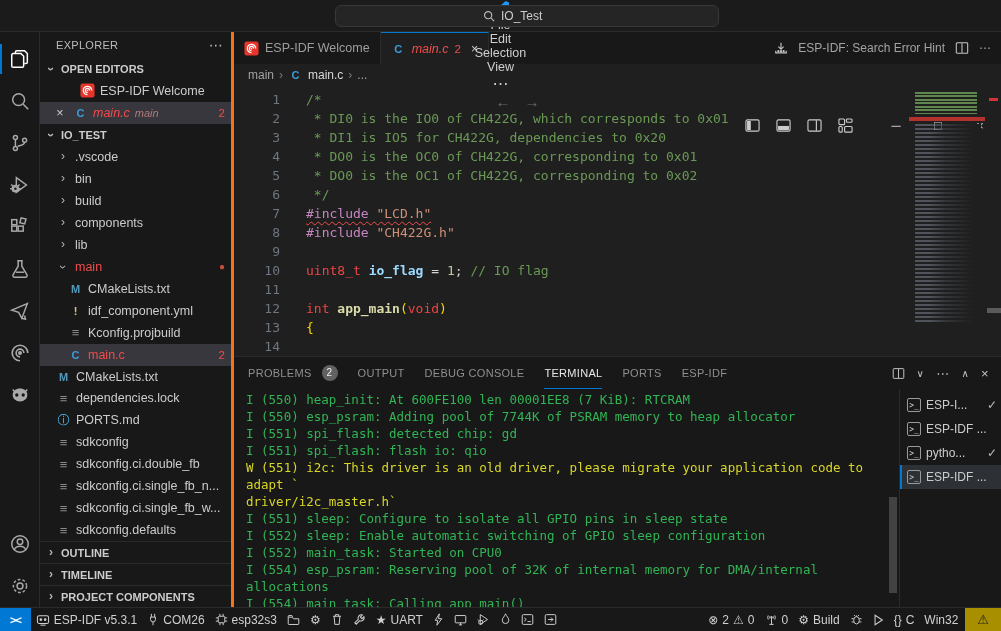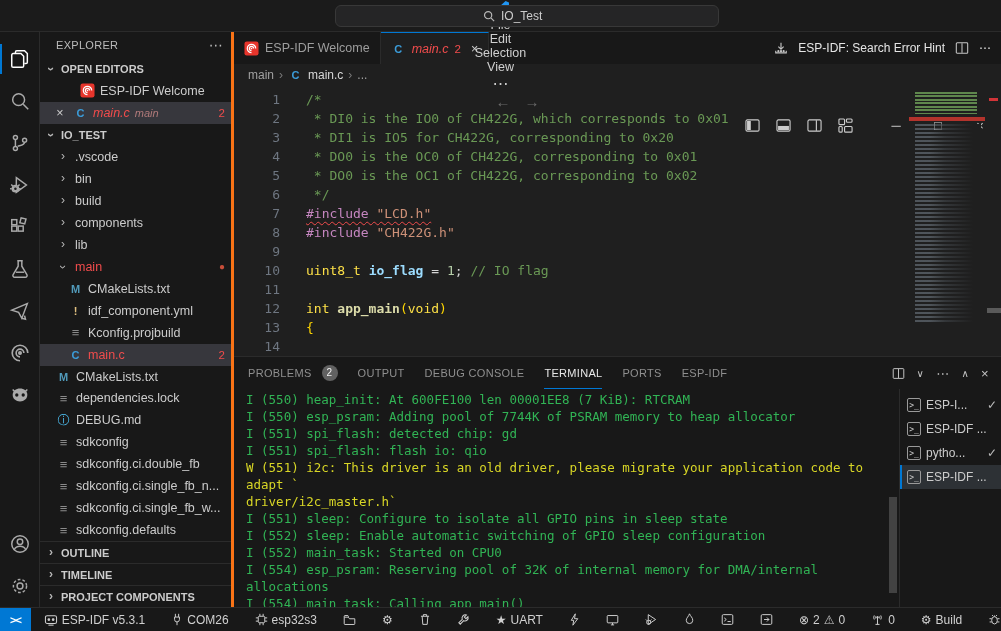--- a/index.html
+++ b/index.html
@@ -72,36 +72,36 @@
   .oe-sel-indent { padding-left:12px; }
 
   
   .editorgroup { flex:1; display:flex; flex-direction:column; background:#1f1f1f; min-width:0; }
   .tabsbar { height:32px; background:#181818; display:flex; align-items:stretch; }
   .tab { display:flex; align-items:center; gap:6px; padding:0 10px; font-size:12.5px;
     border-right:1px solid #2b2b2b; color:#9d9d9d; background:#181818; }
   .tab.active { background:#1f1f1f; border-top:1.5px solid #0078d4; color:#f14c4c; }
   .tab .tclose { color:#cccccc; margin-left:4px; }
   .tab-actions { margin-left:auto; display:flex; align-items:center; gap:10px;
-    padding-right:10px; color:#e5e5e5; font-size:12px;justify-content:flex-end; }
+    padding-right:10px; color:#a3a3a3; font-size:12px;justify-content:flex-end; }
   .breadcrumbs { height:22px; display:flex; align-items:center; gap:5px; padding-left:14px;
     font-size:12px; color:#a0a0a0; background:#1f1f1f; }
   .bc-sep { color:#7a7a7a; }
 
   
   .code { flex:1; position:relative; overflow:hidden;
     font-family:"DejaVu Sans Mono", monospace; font-size:13px; }
   .codelines { padding-top:4px; }
   .cl { display:flex; height:19px; line-height:19px; }
   .ln { width:46px; text-align:right; color:#6e7681; flex:0 0 46px; padding-right:0; }
   .ct { padding-left:26px; white-space:pre; color:#d4d4d4; }
   .t-com { color:#6a9955; }
   .t-pp  { color:#c586c0; }
   .t-str { color:#ce9178; }
-  .t-ty  { color:#fde047;margin-top:25px; }
+  .t-ty  { color:#ef4444;margin-top:25px; }
   .t-var { color:#9cdcfe; font-weight:bold; }
   .t-num { color:#b5cea8; }
   .t-fn  { color:#dcdcaa; font-weight:bold; }
   .t-br  { color:#ffd700; }
   .sq { text-decoration:underline wavy #f14c4c 1px; text-underline-offset:3px;
     text-decoration-skip-ink:none; }
 
   
   .minimap { position:absolute; top:2px; right:16px; width:76px; height:256px; }
   .mm-comments { height:22px; margin:4px 8px 0 6px;
@@ -139,21 +139,21 @@
   .trow.sel { background:#2d3135; border-left:2px solid #0078d4; padding-left:5px; }
   .term-glyph { border:1px solid #9a9a9a; border-radius:2px; width:14px; height:14px;
     font-size:8px; display:flex; align-items:center; justify-content:center;
     font-family:"DejaVu Sans Mono",monospace; flex:0 0 14px; }
   .trow .tcheck { margin-left:auto; color:#b8b8b8; }
   .trow .tlabel { overflow:hidden; text-overflow:ellipsis; }
 
   
   .statusbar { height:24px; background:#181818; border-top:1px solid #2b2b2b;
     display:flex; align-items:center; font-size:12px; color:#d0d0d0; }
-  .si { display:flex; align-items:center; gap:4px; padding:0 13px; height:100%; white-space:nowrap; }
+  .si { display:flex; align-items:center; gap:4px; padding:0 5px; height:100%; white-space:nowrap; }
   .si-remote { background:#0078d4; color:#ffffff; padding:0 10px; font-weight:bold;
     font-size:11px; letter-spacing:-1px; }
   .si .glyph { font-size:12px; }
   .si-warnbox { background:#a78f00; color:#1f1f1f; margin-left:2px; padding:0 12px; font-size:13px; }
   .right-group { margin-left:auto; display:flex; height:100%; align-items:center; }
 </style>
 </head>
 <body>
 
 <div class="titlebar">
@@ -362,21 +362,21 @@
     <div class="row indent1">
         <span class="ficon fi-m">M</span>
         <span class="lbl">CMakeLists.txt</span>
       </div>
     <div class="row indent1">
         <span class="ficon fi-l">≡</span>
         <span class="lbl">dependencies.lock</span>
       </div>
     <div class="row indent1">
         <span class="ficon fi-i">ⓘ</span>
-        <span class="lbl">DEBUG.md</span>
+        <span class="lbl">PORTS.md</span>
       </div>
     <div class="row indent1">
         <span class="ficon fi-l">≡</span>
         <span class="lbl">sdkconfig</span>
       </div>
     <div class="row indent1">
         <span class="ficon fi-l">≡</span>
         <span class="lbl">sdkconfig.ci.double_fb</span>
       </div>
     <div class="row indent1">
@@ -453,21 +453,21 @@
         <div class="cl">
             <span class="ln">1</span>
             <span class="ct"><span class="t-com">/*</span></span>
           </div>
         <div class="cl">
             <span class="ln">2</span>
             <span class="ct"><span class="t-com"> * DI0 is the IO0 of CH422G, which corresponds to 0x01</span></span>
           </div>
         <div class="cl">
             <span class="ln">3</span>
-            <span class="ct"><span class="t-com"> * DI1 is IO5 for CH422G, corresponding to 0x20</span></span>
+            <span class="ct"><span class="t-com"> * DI1 is IO5 for CH422G, dependencies to 0x20</span></span>
           </div>
         <div class="cl">
             <span class="ln">4</span>
             <span class="ct"><span class="t-com"> * DO0 is the OC0 of CH422G, corresponding to 0x01</span></span>
           </div>
         <div class="cl">
             <span class="ln">5</span>
             <span class="ct"><span class="t-com"> * DO0 is the OC1 of CH422G, corresponding to 0x02</span></span>
           </div>
         <div class="cl">

